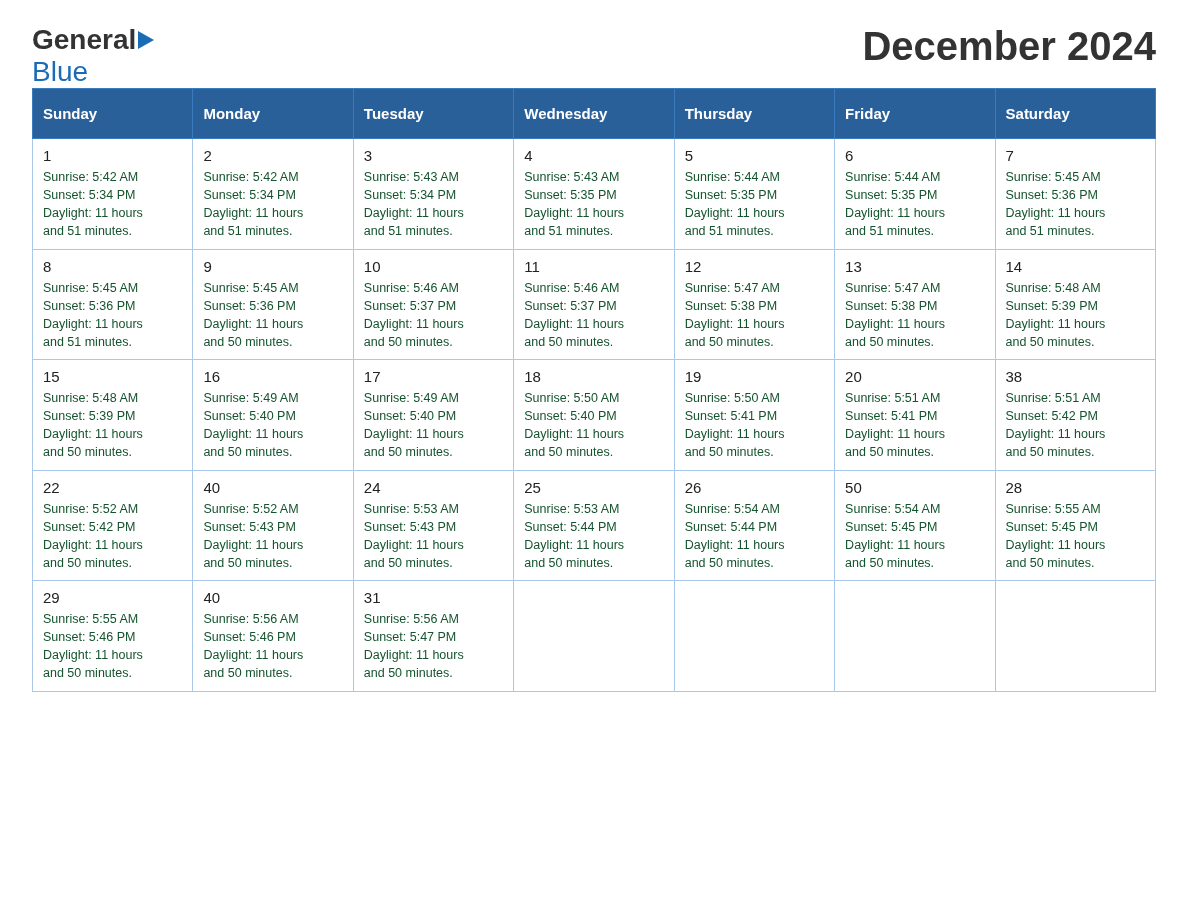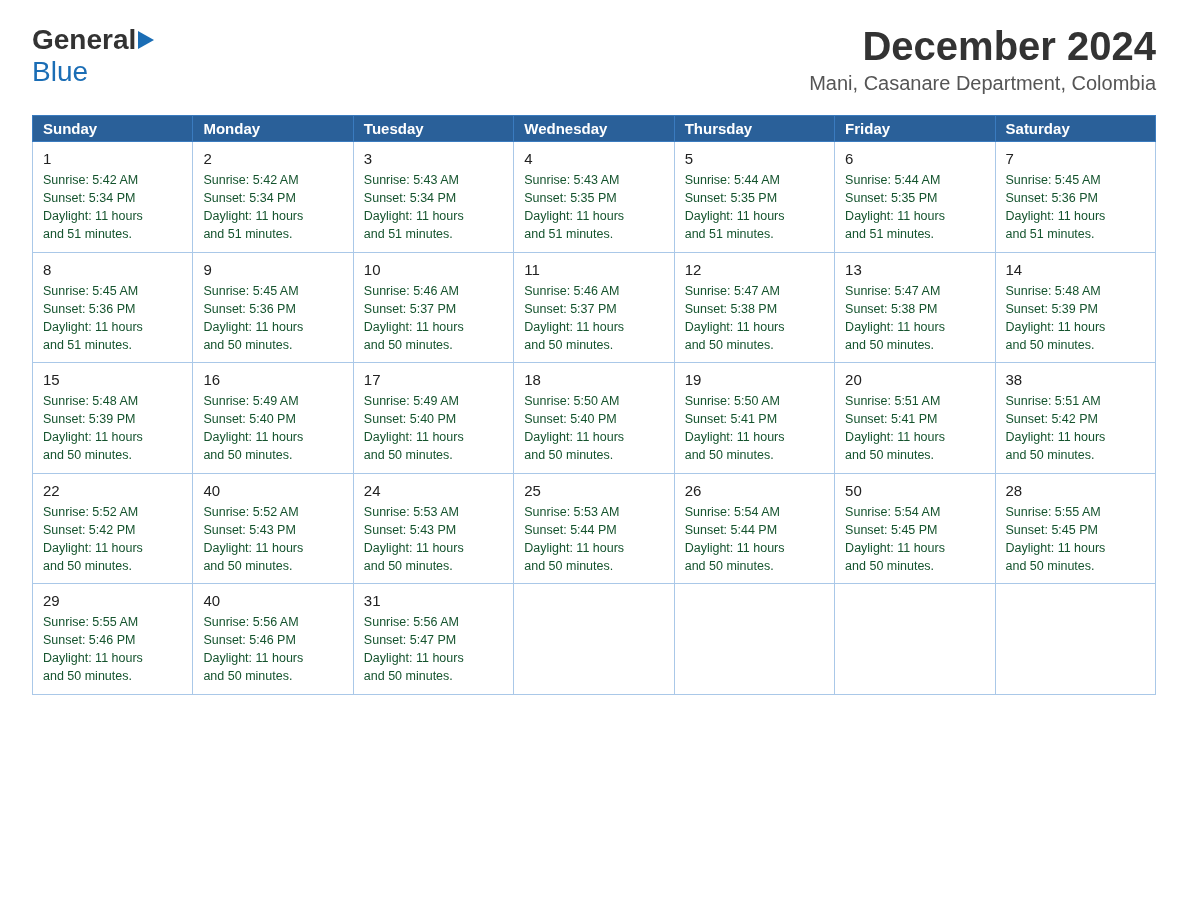--- a/index.html
+++ b/index.html
@@ -7,21 +7,20 @@
       font-family: Arial, sans-serif;
       background: #fff;
       padding: 24px 32px;
       width: 1188px;
       min-height: 918px;
     }
     .header {
       display: flex;
       justify-content: space-between;
       align-items: flex-start;
-      margin-bottom: 20px;
     }
     .logo {
       display: flex;
       flex-direction: column;
       align-items: flex-start;
     }
     .title-section {
       text-align: right;
     }
     .month-title {
@@ -38,21 +37,21 @@
     .calendar-table {
       width: 100%;
       border-collapse: collapse;
       border: 1px solid #3a7bbf;
     }
     .calendar-table thead tr th {
       background-color: #2a6099;
       color: #fff;
       font-size: 15px;
       font-weight: bold;
-      padding: 4px 10px;
+      padding: 16px 10px;
       text-align: left;
       border: 1px solid #3a7bbf;
     }
     .calendar-table tbody tr td {
       vertical-align: top;
       padding: 8px 10px;
       border: 1px solid #aac8e8;
       font-size: 13px;
       color: #333;
       min-height: 90px;
@@ -105,21 +104,20 @@
     <div class="logo-wrapper">
       <span class="logo-text-general">General</span>
       <span class="logo-arrow"></span>
     </div>
     <div>
       <span class="logo-block">Blue</span>
     </div>
   </div>
   <div class="title-section">
     <div class="month-title">December 2024</div>
-    <div class="location">Mani, Casanare Department, Colombia</div>
   </div>
 </div>
 
 <table class="calendar-table">
   <thead>
     <tr>
     <th>Sunday</th>
         <th>Monday</th>
         <th>Tuesday</th>
         <th>Wednesday</th>

